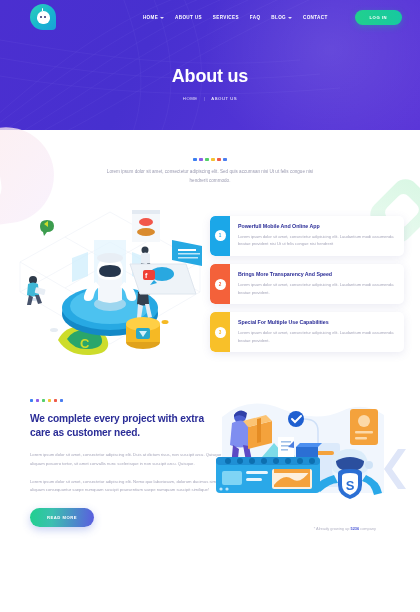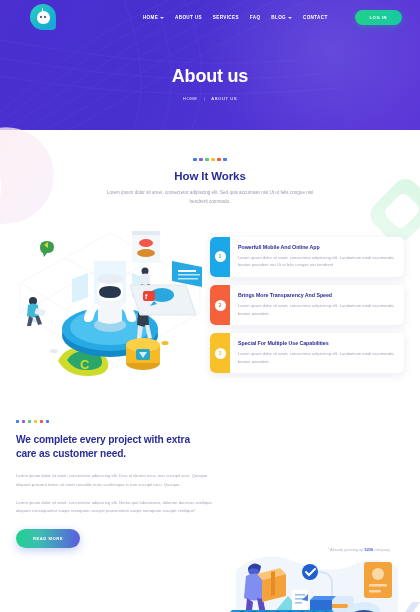--- a/index.html
+++ b/index.html
@@ -127,21 +127,21 @@
   .fcard-num {
     width:11px; height:11px; border-radius:50%; background:#fff;
     display:flex; align-items:center; justify-content:center;
     font-size:4.6px; font-weight:bold;
   }
   .fcard-body { padding:7px 9px 8px 8px; }
   .fcard-title { font-size:5.3px; font-weight:bold; color:#2b2d97; letter-spacing:-.05px; }
   .fcard-text { font-size:4.1px; line-height:1.85; color:#a6a6ba; margin-top:4px; }
 
   
-  .section-complete { position:relative; margin-top:28px; padding:0 16px; display:flex;flex-direction:column; }
+  .section-complete { position:relative; margin-top:28px; padding:0 30px; display:flex; }
   .cp-left { width:196px; flex:none; padding-top:4px; }
   .cp-title {
     font-size:10.2px; font-weight:bold; color:#2b2d97; line-height:1.38; margin-top:10px;
     letter-spacing:-.15px;
   }
   .cp-p { font-size:4.2px; line-height:2.05; color:#a6a6ba; margin-top:11px; }
   .cp-p2 { font-size:4.2px; line-height:2.05; color:#a6a6ba; margin-top:9px; }
   .read-more {
     margin-top:13px; display:inline-block; border:none; cursor:pointer;
     background:linear-gradient(95deg,#21d08e 0%,#3bbfb0 35%,#5b5ce0 100%);
@@ -241,21 +241,20 @@
 
     <div class="dots">
       <span class="dot" style="background:#3b7ff2"></span>
       <span class="dot" style="background:#8e5ce8"></span>
       <span class="dot" style="background:#55d06a"></span>
       <span class="dot" style="background:#f5c132"></span>
       <span class="dot" style="background:#ef5a47"></span>
       <span class="dot" style="background:#4a7df0"></span>
     </div>
 
-    <h2 class="section-title">How It Works</h2>
     <p class="section-sub">Lorem ipsum dolor sit amet, consectetur adipiscing elit. Sed quis accumsan nisi Ut ut felis congue nisi hendrerit commodo.</p>
 
     <div class="how-body">
 
       <div class="how-illu">
         <svg viewBox="0 0 200 165" width="200" height="165">
           <g stroke="#e9ecf5" stroke-width="0.5" fill="none">
             <path d="M10 60 L100 10 L190 60 L100 112 Z"></path>
             <path d="M10 90 L100 40 L190 90 L100 142 Z"></path>
             <path d="M10 60 L10 90"></path>

